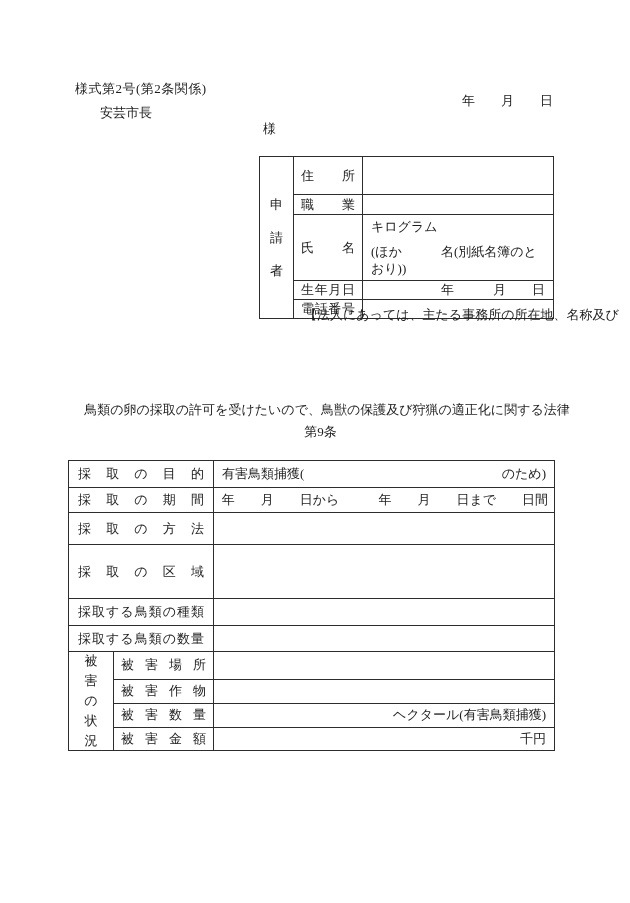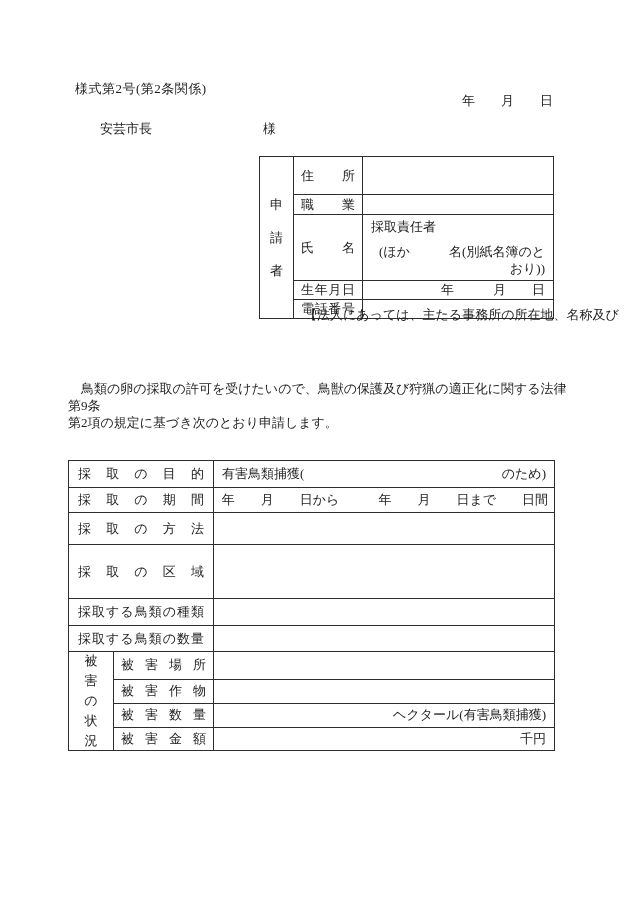--- a/index.html
+++ b/index.html
@@ -3,21 +3,21 @@
 <meta charset="utf-8">
 <style>
   * { margin:0; padding:0; box-sizing:border-box; }
   html,body { background:#ffffff; }
   body { font-family:"Liberation Serif","DejaVu Serif",serif; color:#1d1d1d; }
   .page { position:relative; width:630px; height:903px; background:#ffffff; overflow:hidden; font-size:13px; }
 
   .abs { position:absolute; }
   .form-number { left:75px; top:80px; letter-spacing:0.5px; }
   .date-line { top:92px; right:77px; text-align:right; }
-  .addressee { left:100px; top:120px; }
+  .addressee { left:100px; top:104px; }
   .honorific { left:263px; top:120px; }
 
   table { border-collapse:collapse; table-layout:fixed; }
   td { border:1px solid #2d2d2d; padding:0; font-size:13px; vertical-align:middle; }
 
   .applicant-table { position:absolute; left:259px; top:156px; width:294px; }
   .main-table { position:absolute; left:68px; top:460px; width:486px; }
 
   .dist { display:flex; justify-content:space-between; align-items:center; }
   .vdist { display:flex; flex-direction:column; align-items:center; }
@@ -28,28 +28,28 @@
   .lblm { padding:0 9px; }
   .lbld { padding:0 7px; }
 
   .val      { padding:0 8px; }
   .val-right{ text-align:right; padding-right:8px; }
   .val-period{ text-align:right; padding-right:6px; }
   .flex-lr  { display:flex; justify-content:space-between; align-items:center; padding:0 8px; }
 
   .name-cell { padding:3px 8px; vertical-align:middle; }
   .name-cell .nl1 { line-height:17px; margin-bottom:8px; }
-  .name-cell .nl2 { line-height:17px;text-align:right; }
+  .name-cell .nl2 { line-height:17px; }
 
   .corp-note { left:256px; top:304px; line-height:21px; width:320px;margin-left:48px; }
   .corp-note .note2 { padding-left:13px; }
 
   .doc-title { left:70px; top:354px; width:490px; text-align:center; letter-spacing:11px; font-size:13.5px; }
 
-  .body-par { left:68px; top:380px; width:505px; line-height:17px; }
+  .body-par { left:68px; top:399px; width:505px; line-height:22px;text-align:center; }
 </style>
 </head>
 <body>
 
 <div class="page">
 
   <div class="abs form-number">様式第2号(第2条関係)</div>
   <div class="abs date-line">年　　月　　日</div>
   <div class="abs addressee">安芸市長</div>
   <div class="abs honorific">様</div>
@@ -87,21 +87,21 @@
       <td class="val"></td>
     </tr>
     <tr style="height:47px">
       <td class="lbl">
         <div class="dist">
               <span>氏</span>
               <span>名</span>
             </div>
       </td>
       <td class="name-cell">
-        <div class="nl1">採取責任者</div>
+        <div class="nl1">キログラム</div>
         <div class="nl2">(ほか　　　名(別紙名簿のとおり))</div>
       </td>
     </tr>
     <tr style="height:18px">
       <td class="lbl">
         <div class="dist">
               <span>生</span>
               <span>年</span>
               <span>月</span>
               <span>日</span>
@@ -123,21 +123,20 @@
   </tbody>
     </table>
 
   <div class="abs corp-note">
     <div class="note1">【法人にあっては、主たる事務所の所在地、名称及び</div>
   </div>
 
 
   <div class="abs body-par">
     <div>　鳥類の卵の採取の許可を受けたいので、鳥獣の保護及び狩猟の適正化に関する法律第9条</div>
-    <div>第2項の規定に基づき次のとおり申請します。</div>
   </div>
 
   <table class="main-table">
     <colgroup>
         <col style="width:45px">
         <col style="width:100px">
         <col style="width:341px">
       </colgroup>
     <tbody>
         <tr style="height:27px">

